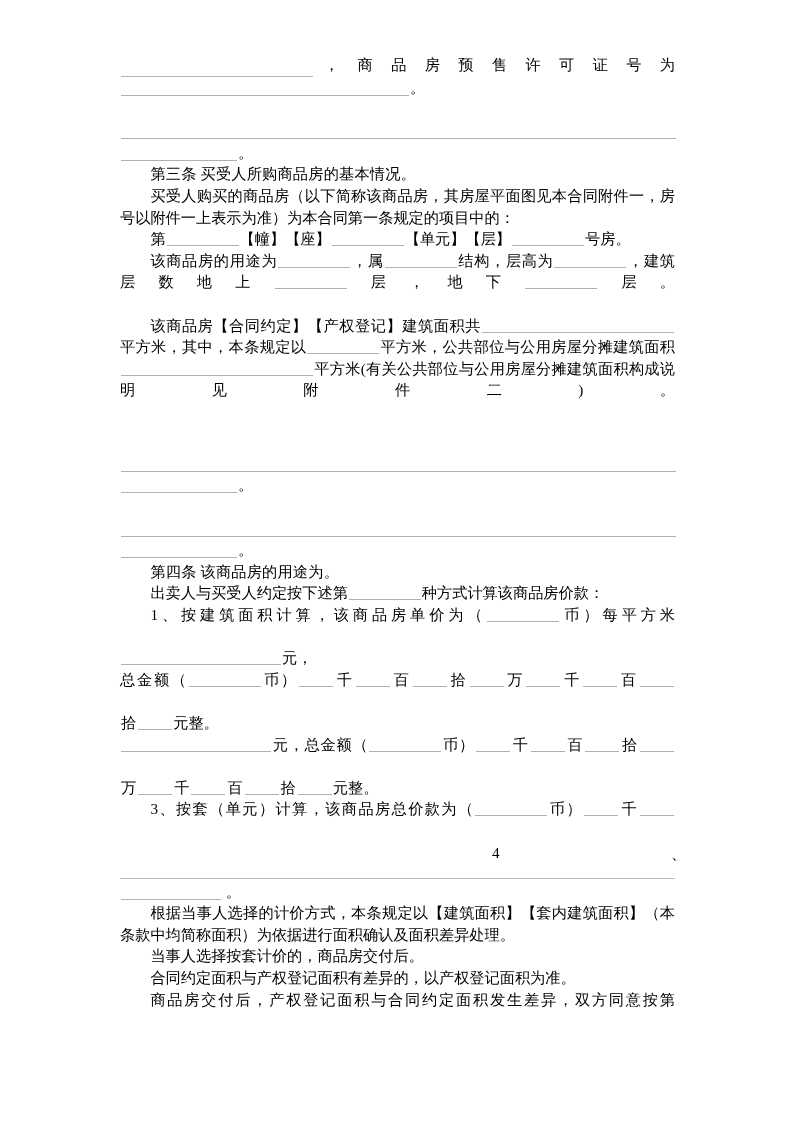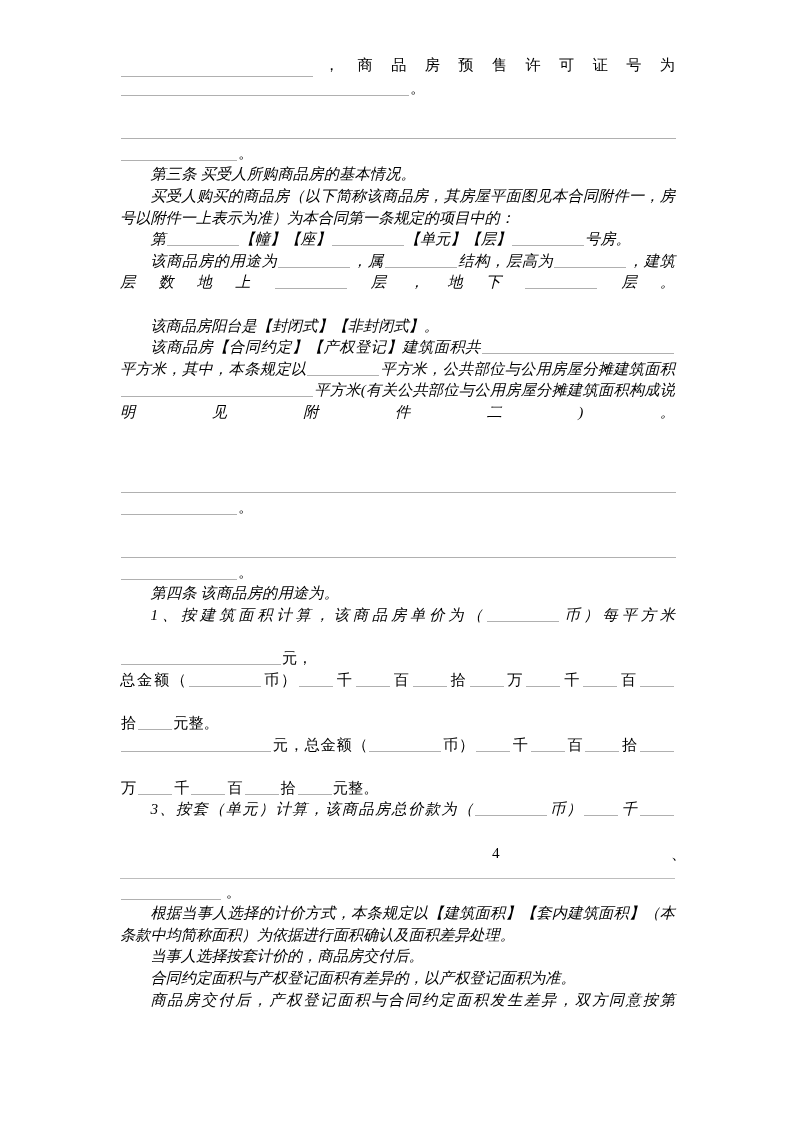--- a/index.html
+++ b/index.html
@@ -17,21 +17,21 @@
     padding:52px 118px 0 120px;
   }
   .body-col{
     width:555px;
     font-size:15.2px;
     line-height:21.6px;
     text-align:justify;
     text-justify:inter-ideograph;
   }
   p{margin:0;padding:0;}
-  .ind{text-indent:2em;font-style:italic;}
+  .ind{text-indent:2em;}
   .just{
     text-align:justify;
     text-justify:inter-ideograph;
   }
   
   .stretch:after{content:"";display:inline-block;width:100%;}
 
   
   .bl{
     display:inline-block;
@@ -138,21 +138,20 @@
     <p class="ind just">买受人购买的商品房（以下简称该商品房，其房屋平面图见本合同附件一，房号以附件一上表示为准）为本合同第一条规定的项目中的：</p>
 
     <p class="ind">
       <span>第</span><span class="bl bl-m"></span><span>【幢】【座】</span><span class="bl bl-m"></span><span>【单元】【层】</span><span class="bl bl-m"></span><span>号房。</span>
     </p>
 
     <p class="ind just stretch">
       <span>该商品房的用途为</span><span class="bl bl-m"></span><span>，属</span><span class="bl bl-m"></span><span>结构，层高为</span><span class="bl bl-m"></span><span>，建筑层数地上</span><span class="bl bl-m"></span><span>层，地下</span><span class="bl bl-m"></span><span>层。</span>
     </p>
 
-    <p class="ind">该商品房阳台是【封闭式】【非封闭式】。</p>
 
     <p class="ind just stretch">
       <span>该商品房【合同约定】【产权登记】建筑面积共</span><span class="bl bl-4xl"></span><span>平方米，其中，本条规定以</span><span class="bl bl-m"></span><span>平方米，公共部位与公用房屋分摊建筑面积</span><span class="bl bl-4xl"></span><span>平方米(有关公共部位与公用房屋分摊建筑面积构成说明见附件二)。</span>
     </p>
   </div>
 
   <div class="gap-l"></div>
 
   <div class="ruleline">
     <span class="bl bl-full"></span>
@@ -166,20 +165,23 @@
   <div class="ruleline">
     <span class="bl bl-full"></span>
   </div>
   <div class="ruleline">
     <span class="bl" style="width:116px"></span><span class="dot">。</span>
   </div>
 
   <div class="body-col">
     <p class="ind sect-title">第四条  该商品房的用途为。</p>
 
+    <p class="ind">
+      <span>出卖人与买受人约定按下述第</span><span class="bl bl-m"></span><span>种方式计算该商品房价款：</span>
+    </p>
 
     <p class="ind just stretch">
       <span>1、按建筑面积计算，该商品房单价为（</span><span class="bl bl-m"></span><span>币）每平方米</span>
     </p>
     <p class="just">
       <span class="bl" style="width:160px"></span><span>元，</span>
     </p>
     <p class="just stretch">
       <span>总金额（</span><span class="bl bl-m"></span><span>币）</span><span class="bl bl-xs"></span><span class="unit">千</span><span class="bl bl-xs"></span><span class="unit">百</span><span class="bl bl-xs"></span><span class="unit">拾</span><span class="bl bl-xs"></span><span class="unit">万</span><span class="bl bl-xs"></span><span class="unit">千</span><span class="bl bl-xs"></span><span class="unit">百</span><span class="bl bl-xs"></span>
     </p>

